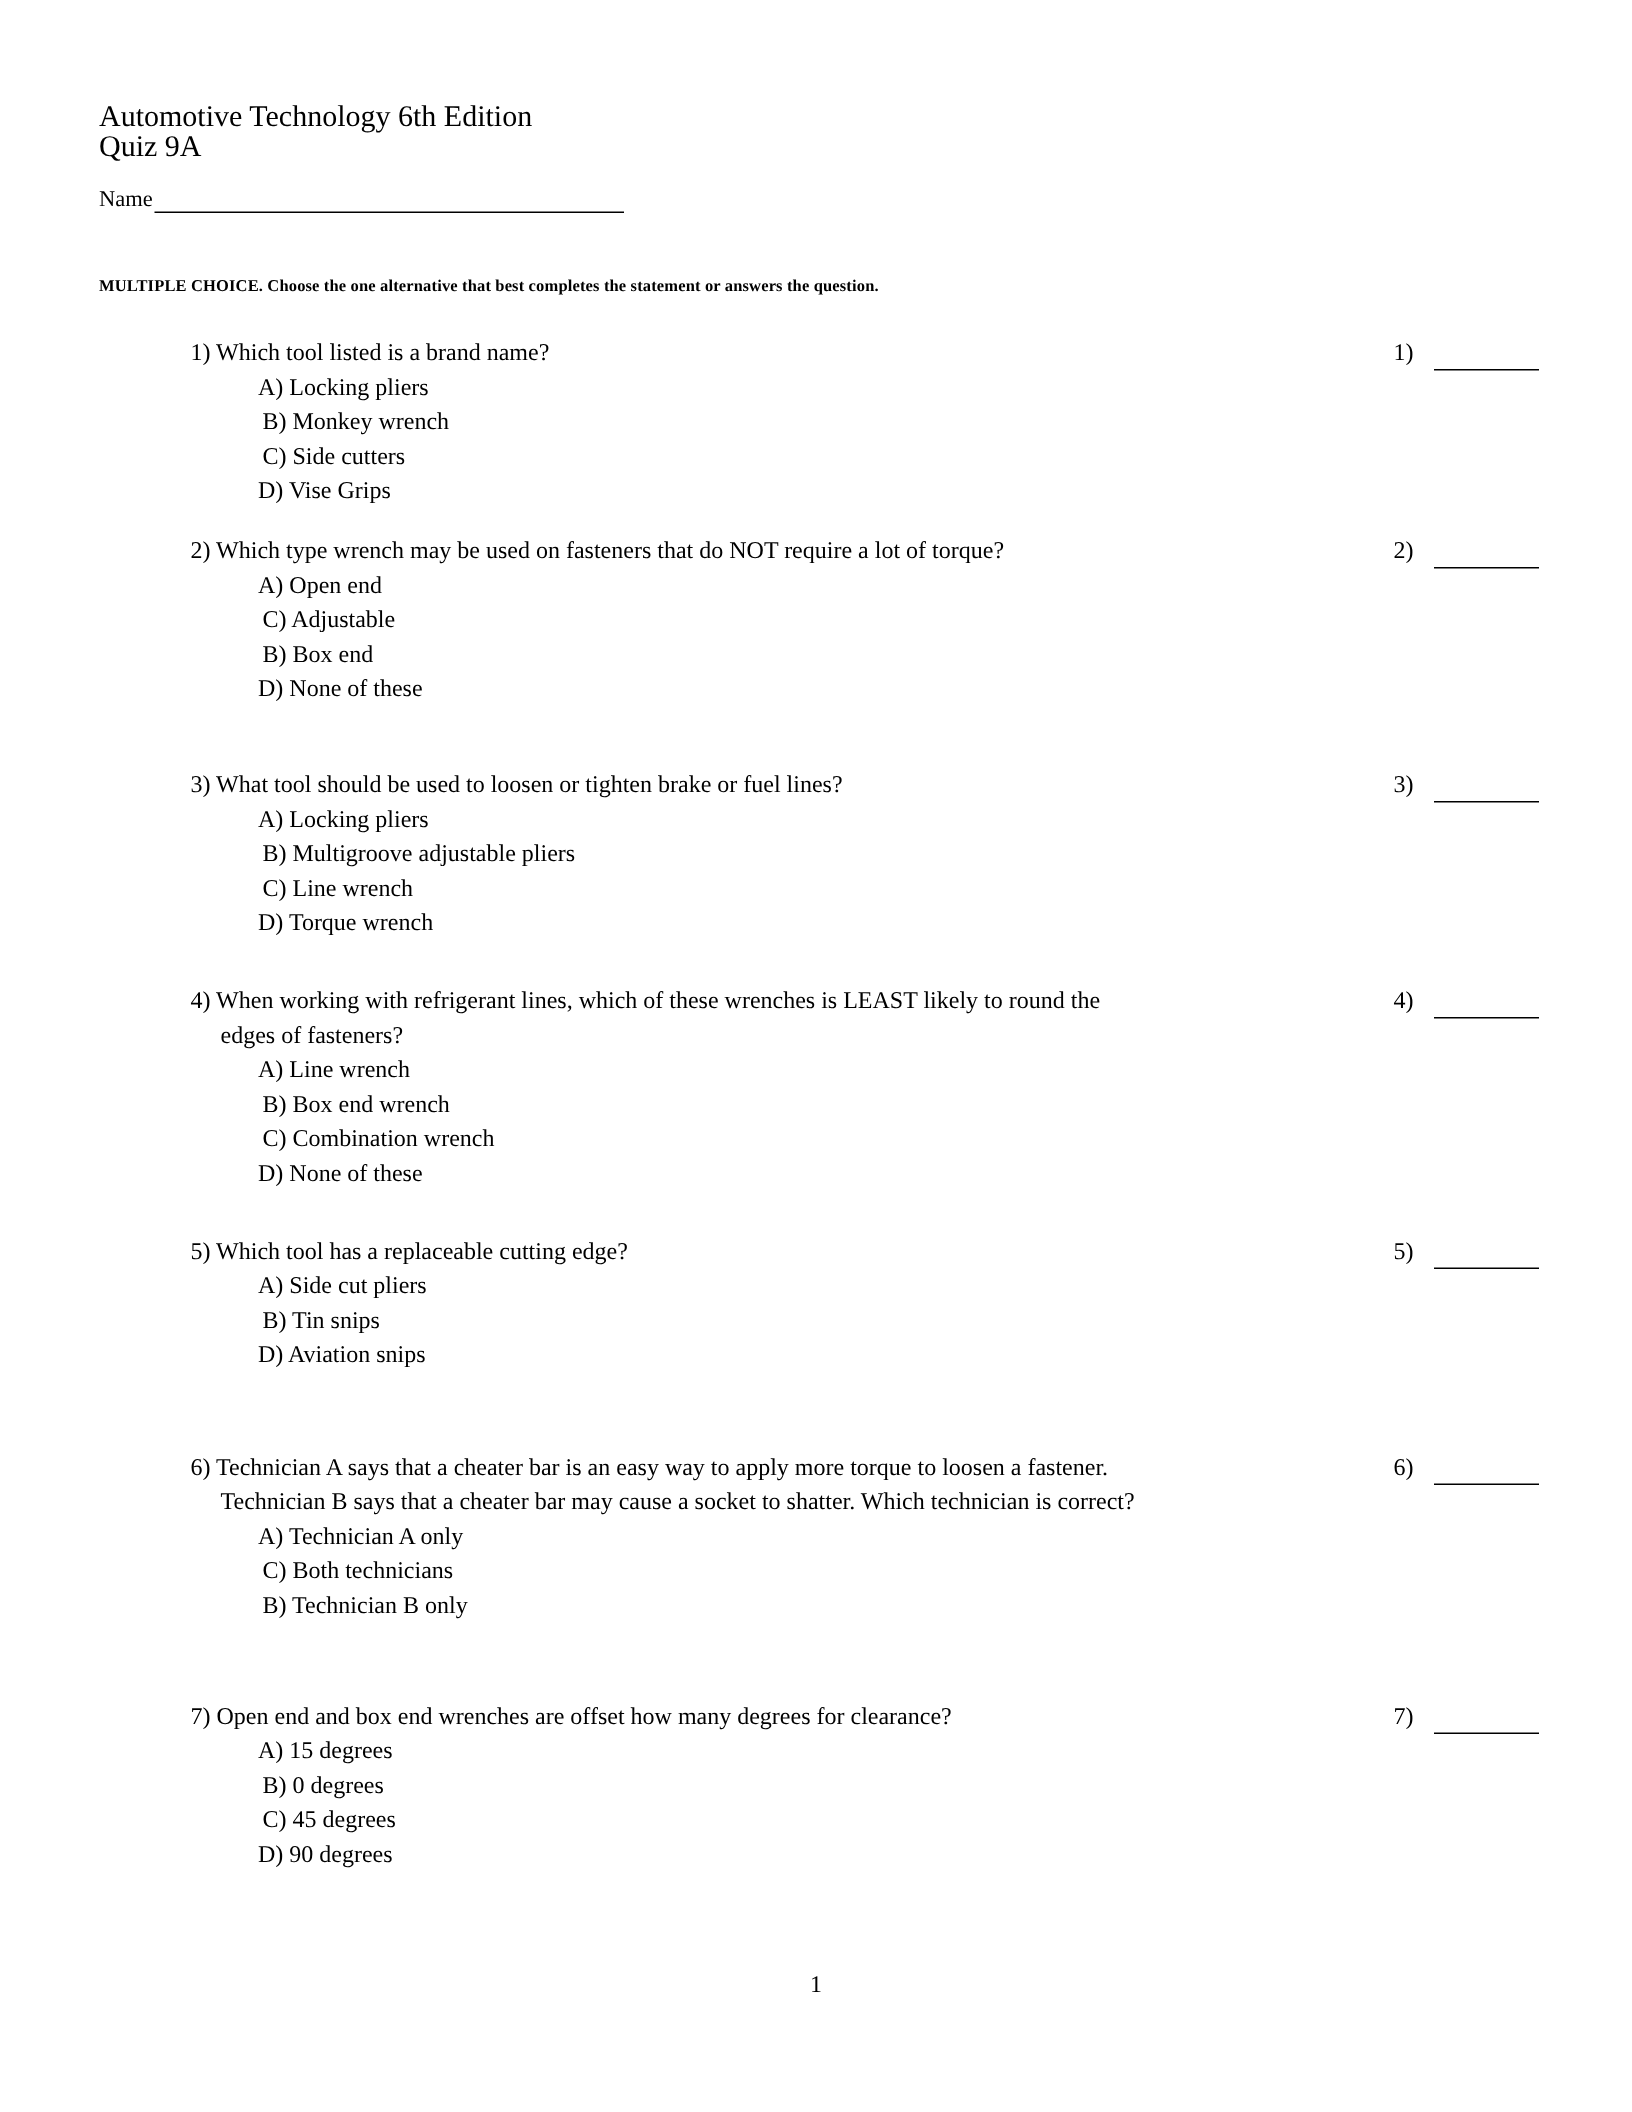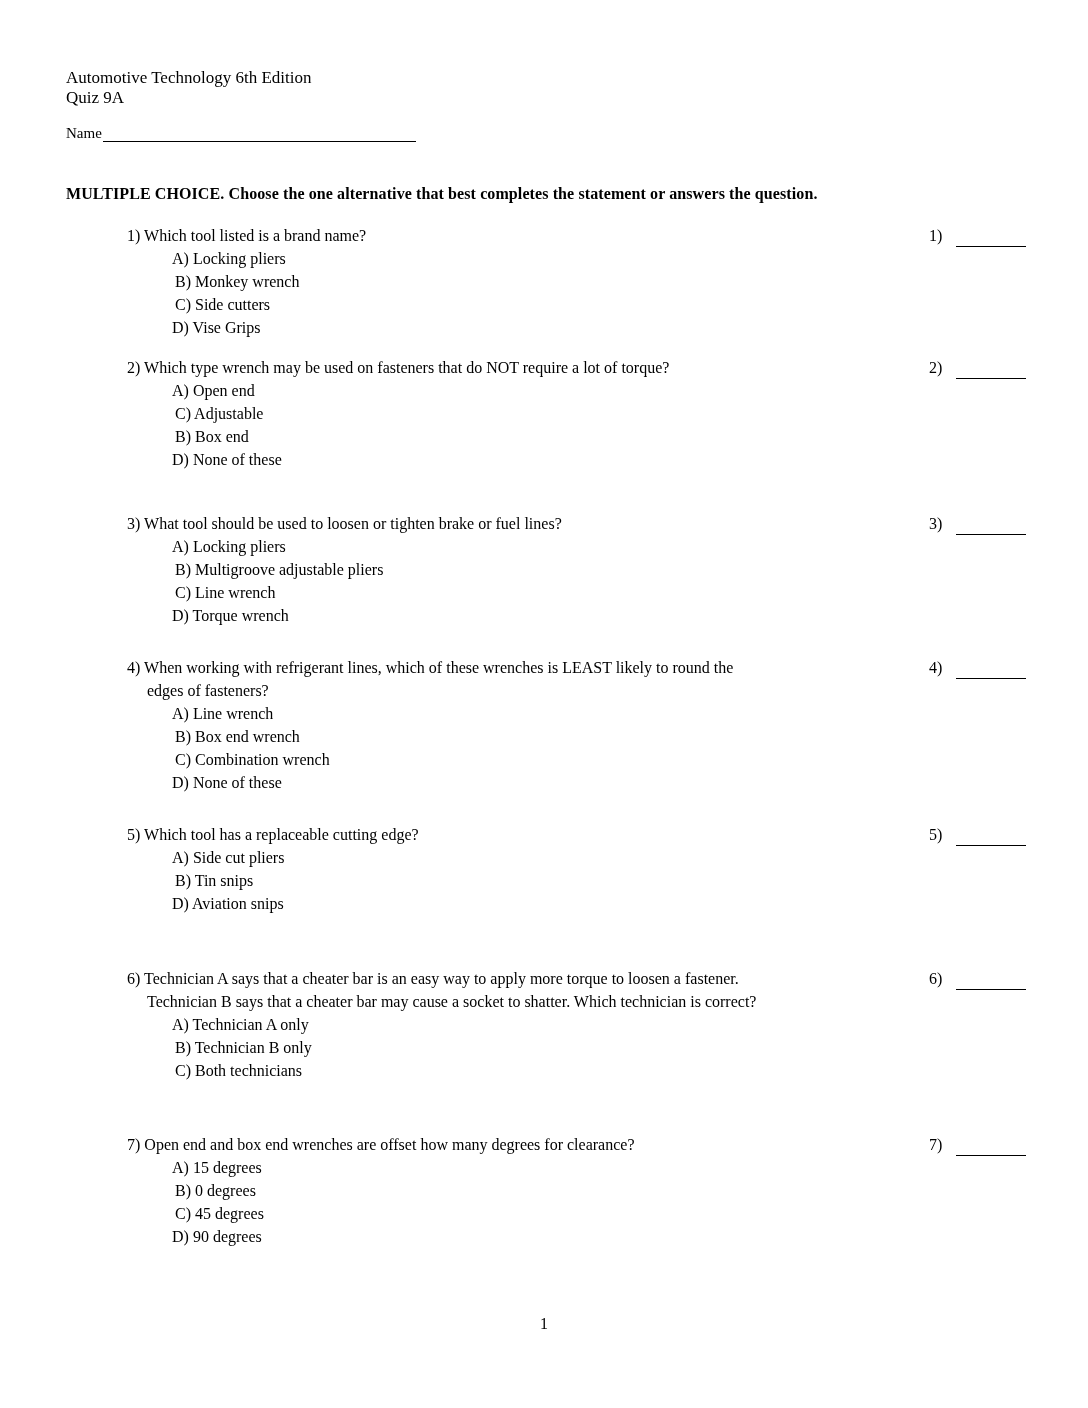--- a/index.html
+++ b/index.html
@@ -1,24 +1,24 @@
 <!DOCTYPE html>
 <html><head>
   <meta charset="utf-8">
   <style>
     html, body { margin: 0; padding: 0; background: #ffffff; }
     body {
       width: 1088px; height: 1408px; position: relative; overflow: hidden;
       font-family: "Liberation Serif", "DejaVu Serif", serif;
       color: #000000;
     }
-    .header { position: absolute; left: 66px; top: 68px; font-size: 17px; line-height: 20px; }
+    .header { position: absolute; left: 66px; top: 68px; font-size: 20px; line-height: 20px; }
     .name-row { position: absolute; left: 66px; top: 125px; font-size: 15px; display: flex; align-items: flex-end; }
     .name-line { display: inline-block; width: 313px; border-bottom: 1px solid #000; height: 16px; margin-left: 1px; }
-    .instructions { position: absolute; left: 66px; top: 185px; font-size: 16px; font-weight: bold; letter-spacing: 0.1px; white-space: nowrap; }
+    .instructions { position: absolute; left: 66px; top: 185px; font-size: 11px; font-weight: bold; letter-spacing: 0.1px; white-space: nowrap; }
     .question { position: absolute; left: 127px; width: 960px; font-size: 16px; }
     .q-text { line-height: 23px; width: 770px; white-space: nowrap; }
     .q-text .cont { display: block; padding-left: 20px; }
     .choices { margin-top: 0; }
     .choice { line-height: 23px; padding-left: 45px; white-space: nowrap; }
     .choice.b, .choice.c { padding-left: 48px; }
     .answer-slot { position: absolute; left: 802px; top: 0; display: flex; align-items: flex-end; font-size: 16px; line-height: 23px; }
     .answer-num { width: 27px; text-align: left; }
     .answer-line { display: inline-block; width: 70px; border-bottom: 1.5px solid #000; height: 15px; margin-left: 0; }
     .page-number { position: absolute; left: 0; width: 1088px; top: 1315px; text-align: center; font-size: 16px; }
@@ -124,22 +124,22 @@
 </div>
 
 <div class="question" style="top:967px;">
   <div class="q-text">
     <span>6)</span>
     <span>Technician A says that a cheater bar is an easy way to apply more torque to loosen a fastener.</span>
     <span class="cont">Technician B says that a cheater bar may cause a socket to shatter. Which technician is correct?</span>
   </div>
   <div class="choices">
     <div class="choice a">A) Technician A only</div>
+    <div class="choice c">C) Both technicians</div>
     <div class="choice b">B) Technician B only</div>
-    <div class="choice c">C) Both technicians</div>
   </div>
   <div class="answer-slot">
     <span class="answer-num">6)</span>
     <span class="answer-line"></span>
   </div>
 </div>
 
 <div class="question" style="top:1133px;">
   <div class="q-text">
     <span>7)</span>

